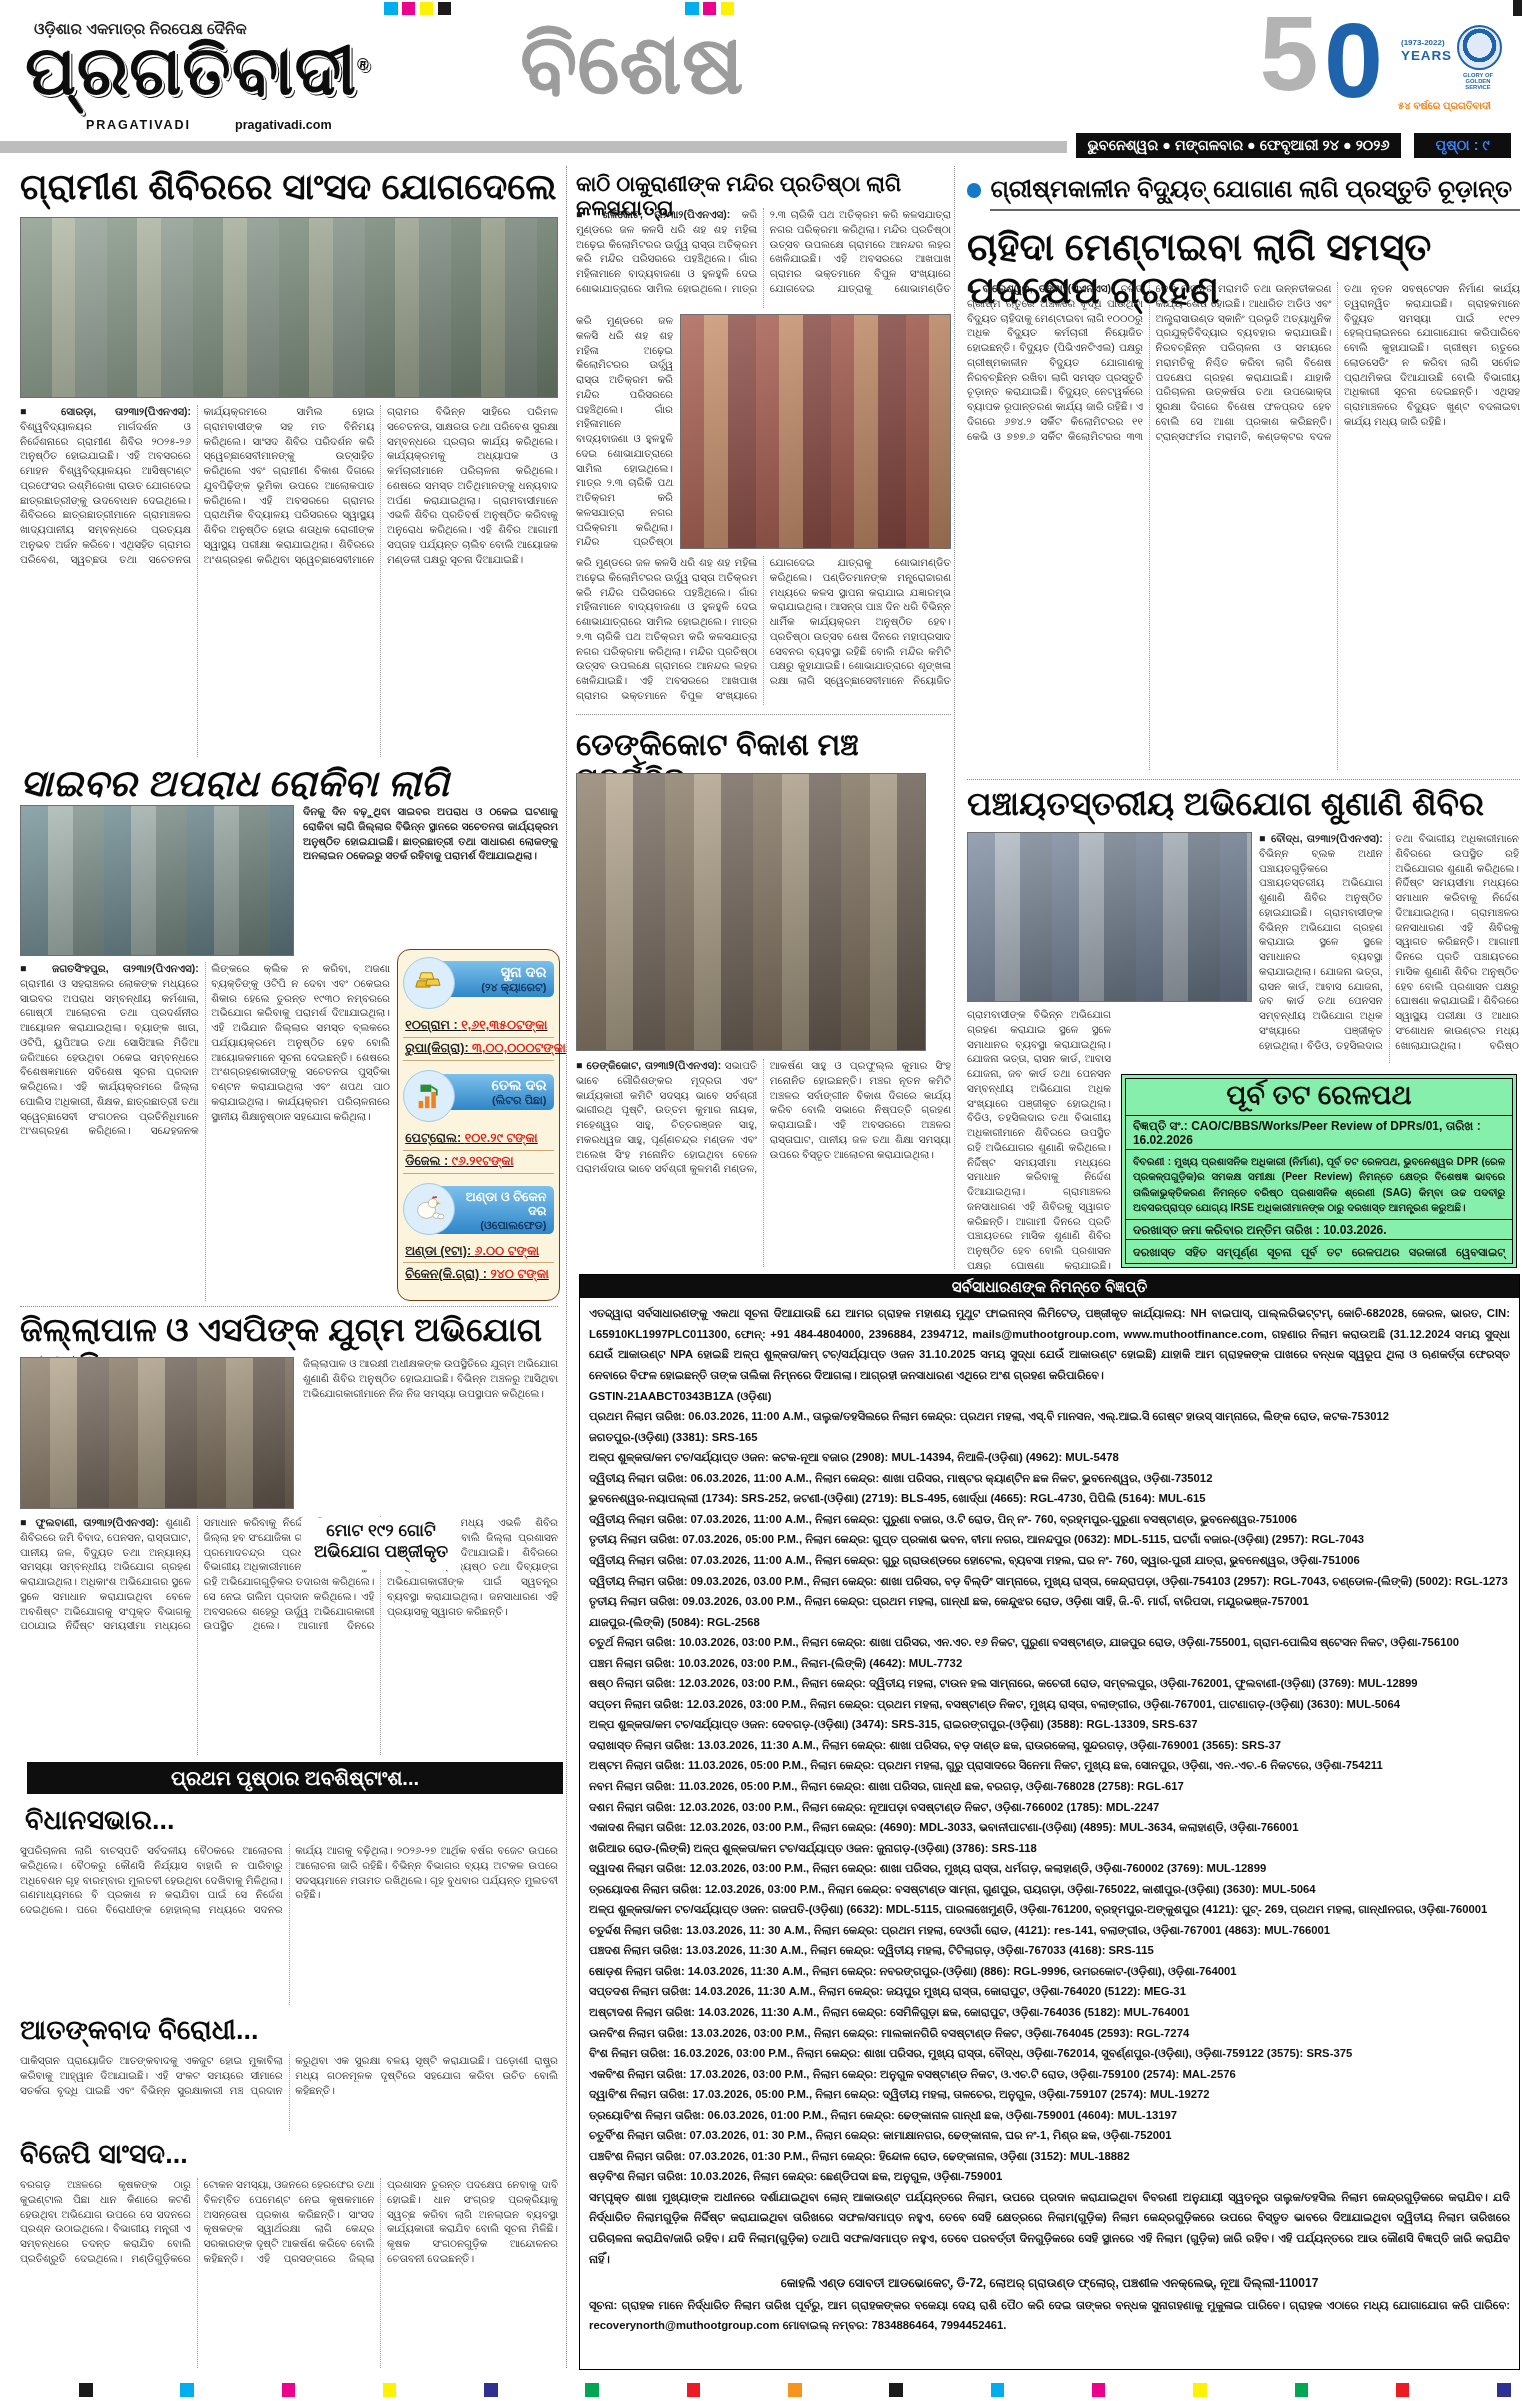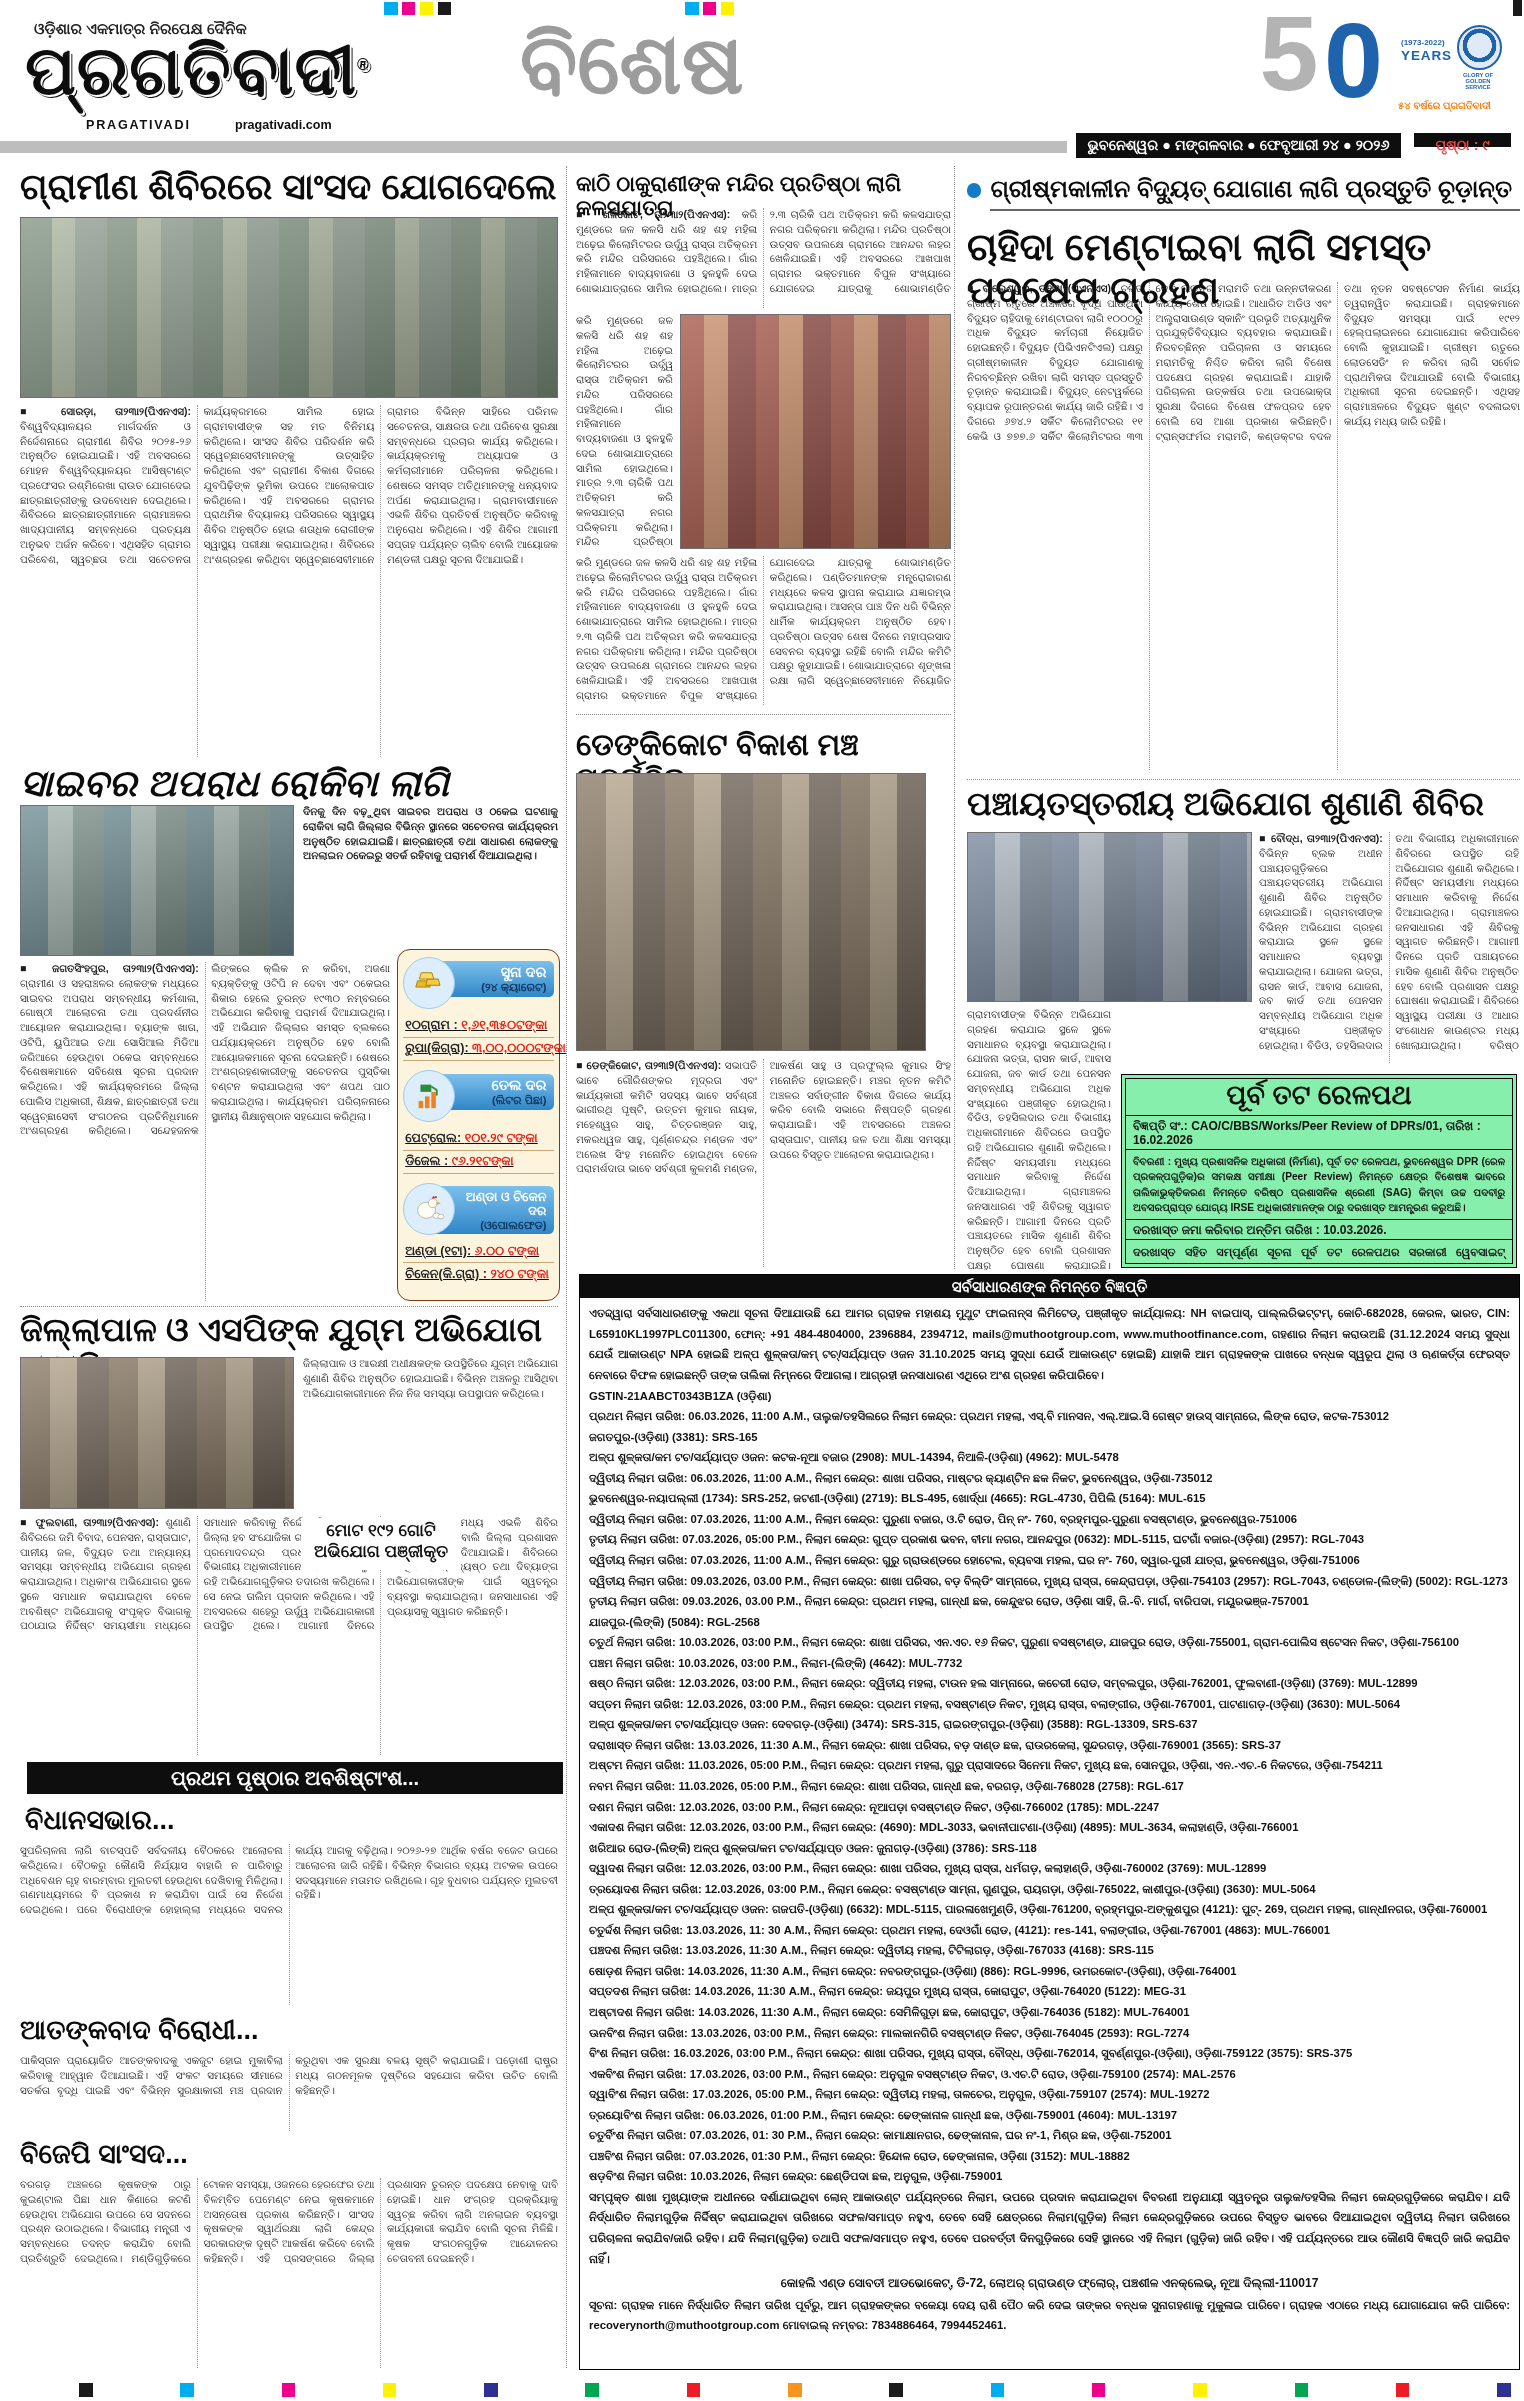--- a/index.html
+++ b/index.html
@@ -77,21 +77,21 @@
     <span class="abs" style="left:70px;top:-7.2px;font-size:106px;font-weight:900;color:#1f63ad;">0</span>
     <span class="abs" style="left:147px;top:30.5px;font-size:8px;font-weight:bold;color:#1f63ad;">(1973-2022)</span>
     <span class="abs" style="left:147px;top:41px;font-size:13.5px;font-weight:900;color:#1f63ad;letter-spacing:0.9px;">YEARS</span>
     <span class="abs" style="left:203px;top:18px;width: 41px;height:41px;border-radius:50%;border:2.7px solid #1f63ad;background:radial-gradient(circle at 50% 45%, #dfeaf6 0 40%, #1f63ad 41% 55%, #dfeaf6 56%);"></span>
     <span class="abs" style="left:206px;top:65px;font-size:5.8px;font-weight:bold;color:#1f63ad;text-align:center;width:36px;">GLORY OF GOLDEN SERVICE</span>
     <span class="abs" style="left:144px;top:93px;font-size:10px;font-weight:bold;color:#f07f13;">୫୪ ବର୍ଷରେ ପ୍ରଗତିବାଦୀ</span>
   </div>
 
   <div class="abs" style="left:0;top:141px;width:1067px;height:11.7px;background:#bdbdbd;"></div>
   <div class="abs" style="left:1076px;top:133px;width:325px;height:25px;background:#0e0e0e;color:#fff;font-weight:bold;font-size:14.4px;text-align:center;line-height:25px;">ଭୁବନେଶ୍ୱର ● ମଙ୍ଗଳବାର ● ଫେବୃଆରୀ ୨୪ ● ୨୦୨୬</div>
-  <div class="abs" style="left:1414px;top:133px;width:97px;height:14px;background:#0e0e0e;color:#ef4444;font-weight:bold;font-size:14.4px;text-align:center;line-height:25px;">ପୃଷ୍ଠା : ୯</div>
+  <div class="abs" style="left:1414px;top:133px;width:97px;height:25px;background:#0e0e0e;color:#3b82f6;font-weight:bold;font-size:14.4px;text-align:center;line-height:25px;">ପୃଷ୍ଠା : ୯</div>
 
   <div class="abs vrule" style="left:566px;top:166px;height:2202px;"></div>
   <div class="abs vrule" style="left:954px;top:166px;height:1103px;"></div>
 
   <div class="abs headline" style="left:20px;top:167px;width:538px;font-size:36px;">ଗ୍ରାମୀଣ ଶିବିରରେ ସାଂସଦ ଯୋଗଦେଲେ</div>
   <div class="abs photo ph-green" style="left:20px;top:217px;width:538px;height:181px;"></div>
   <div class="abs bodytext cols3" style="left:20px;top:405px;width:538px;height:352px;">
     <b class="dateline">■ ସୋରଡ଼ା, ତା୨୩ା୨(ପିଏନଏସ):</b>
     <span>ବିଶ୍ୱବିଦ୍ୟାଳୟର ମାର୍ଗଦର୍ଶନ ଓ ନିର୍ଦ୍ଦେଶନାରେ ଗ୍ରାମୀଣ ଶିବିର ୨୦୨୫-୨୬ ଅନୁଷ୍ଠିତ ହୋଇଯାଇଛି। ଏହି ଅବସରରେ ମୋହନ ବିଶ୍ୱବିଦ୍ୟାଳୟର ଆସିଷ୍ଟାଣ୍ଟ ପ୍ରଫେସର ରଶ୍ମିରେଖା ରାଉତ ଯୋଗଦେଇ ଛାତ୍ରଛାତ୍ରୀଙ୍କୁ ଉଦବୋଧନ ଦେଇଥିଲେ। ଶିବିରରେ ଛାତ୍ରଛାତ୍ରୀମାନେ ଗ୍ରାମାଞ୍ଚଳର ଖାଦ୍ୟପାନୀୟ ସମ୍ବନ୍ଧରେ ପ୍ରତ୍ୟକ୍ଷ ଅନୁଭବ ଅର୍ଜନ କରିବେ। ଏଥିସହିତ ଗ୍ରାମର ପରିବେଶ, ସ୍ୱଚ୍ଛତା ତଥା ସଚେତନତା କାର୍ଯ୍ୟକ୍ରମରେ ସାମିଲ ହୋଇ ଗ୍ରାମବାସୀଙ୍କ ସହ ମତ ବିନିମୟ କରିଥିଲେ। ସାଂସଦ ଶିବିର ପରିଦର୍ଶନ କରି ସ୍ୱେଚ୍ଛାସେବୀମାନଙ୍କୁ ଉତ୍ସାହିତ କରିଥିଲେ ଏବଂ ଗ୍ରାମୀଣ ବିକାଶ ଦିଗରେ ଯୁବପିଢ଼ିଙ୍କ ଭୂମିକା ଉପରେ ଆଲୋକପାତ କରିଥିଲେ। ଏହି ଅବସରରେ ଗ୍ରାମର ପ୍ରାଥମିକ ବିଦ୍ୟାଳୟ ପରିସରରେ ସ୍ୱାସ୍ଥ୍ୟ ଶିବିର ଅନୁଷ୍ଠିତ ହୋଇ ଶତାଧିକ ରୋଗୀଙ୍କ ସ୍ୱାସ୍ଥ୍ୟ ପରୀକ୍ଷା କରାଯାଇଥିଲା। ଶିବିରରେ ଅଂଶଗ୍ରହଣ କରିଥିବା ସ୍ୱେଚ୍ଛାସେବୀମାନେ ଗ୍ରାମର ବିଭିନ୍ନ ସାହିରେ ପରିମଳ ସଚେତନତା, ସାକ୍ଷରତା ତଥା ପରିବେଶ ସୁରକ୍ଷା ସମ୍ବନ୍ଧରେ ପ୍ରଚାର କାର୍ଯ୍ୟ କରିଥିଲେ। କାର୍ଯ୍ୟକ୍ରମକୁ ଅଧ୍ୟାପକ ଓ କର୍ମଚାରୀମାନେ ପରିଚାଳନା କରିଥିଲେ। ଶେଷରେ ସମସ୍ତ ଅତିଥିମାନଙ୍କୁ ଧନ୍ୟବାଦ ଅର୍ପଣ କରାଯାଇଥିଲା। ଗ୍ରାମବାସୀମାନେ ଏଭଳି ଶିବିର ପ୍ରତିବର୍ଷ ଅନୁଷ୍ଠିତ କରିବାକୁ ଅନୁରୋଧ କରିଥିଲେ। ଏହି ଶିବିର ଆଗାମୀ ସପ୍ତାହ ପର୍ଯ୍ୟନ୍ତ ଚାଲିବ ବୋଲି ଆୟୋଜକ ମଣ୍ଡଳୀ ପକ୍ଷରୁ ସୂଚନା ଦିଆଯାଇଛି।</span>
   </div>

